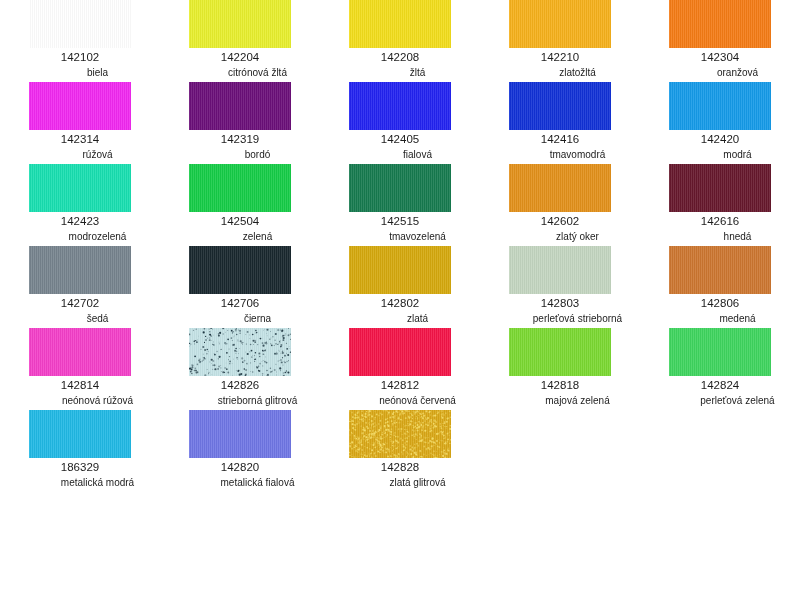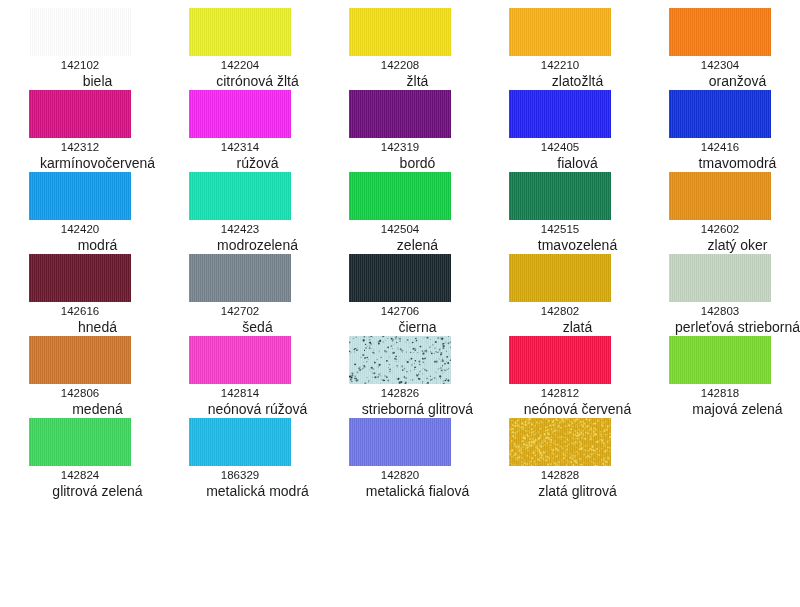--- a/index.html
+++ b/index.html
@@ -12,21 +12,20 @@
     height: 607px;
     font-family: "Liberation Sans", sans-serif;
     overflow: hidden;
   }
   #swatch-grid {
     display: grid;
     grid-template-columns: repeat(5, 160px);
     grid-template-rows: repeat(7, 82px);
     width: 800px;
     height: 574px;
-    padding-top: 8px;
     box-sizing: border-box;
   }
   .swatch-cell {
     position: relative;
     display: flex;
     flex-direction: column;
     align-items: center;
     justify-content: flex-start;
   }
   .swatch-chip {
@@ -67,21 +66,21 @@
   }
   .swatch-code {
     font-size: 11.5px;
     color: #1c1c1c;
     line-height: 15px;
     margin-top: 2px;
     text-align: center;
     white-space: nowrap;
   }
   .swatch-label {
-    font-size: 14px;
+    font-size: 10px;
     color: #1c1c1c;
     line-height: 16px;
     text-align: center;
     white-space: nowrap;
     margin-left: 35px;
   }
 </style>
 </head>
 <body>
 
@@ -103,25 +102,20 @@
     </div>
     <div class="swatch-cell">
       <div class="swatch-chip" style="background: rgb(245, 176, 27);"></div>
       <div class="swatch-code">142210</div>
       <div class="swatch-label">zlatožltá</div>
     </div>
     <div class="swatch-cell">
       <div class="swatch-chip" style="background: rgb(244, 123, 21);"></div>
       <div class="swatch-code">142304</div>
       <div class="swatch-label">oranžová</div>
-    </div>
-    <div class="swatch-cell">
-      <div class="swatch-chip" style="background: rgb(210, 18, 127);"></div>
-      <div class="swatch-code">142312</div>
-      <div class="swatch-label">karmínovočervená</div>
     </div>
     <div class="swatch-cell">
       <div class="swatch-chip" style="background: rgb(240, 40, 239);"></div>
       <div class="swatch-code">142314</div>
       <div class="swatch-label">rúžová</div>
     </div>
     <div class="swatch-cell">
       <div class="swatch-chip" style="background: rgb(107, 15, 120);"></div>
       <div class="swatch-code">142319</div>
       <div class="swatch-label">bordó</div>
@@ -530,21 +524,21 @@
       <div class="swatch-label">neónová červená</div>
     </div>
     <div class="swatch-cell">
       <div class="swatch-chip" style="background: rgb(122, 216, 49);"></div>
       <div class="swatch-code">142818</div>
       <div class="swatch-label">majová zelená</div>
     </div>
     <div class="swatch-cell">
       <div class="swatch-chip" style="background: rgb(62, 212, 94);"></div>
       <div class="swatch-code">142824</div>
-      <div class="swatch-label">glitrová zelená</div>
+      <div class="swatch-label">perleťová zelená</div>
     </div>
     <div class="swatch-cell">
       <div class="swatch-chip" style="background: rgb(32, 184, 228);"></div>
       <div class="swatch-code">186329</div>
       <div class="swatch-label">metalická modrá</div>
     </div>
     <div class="swatch-cell">
       <div class="swatch-chip" style="background: rgb(111, 118, 228);"></div>
       <div class="swatch-code">142820</div>
       <div class="swatch-label">metalická fialová</div>

